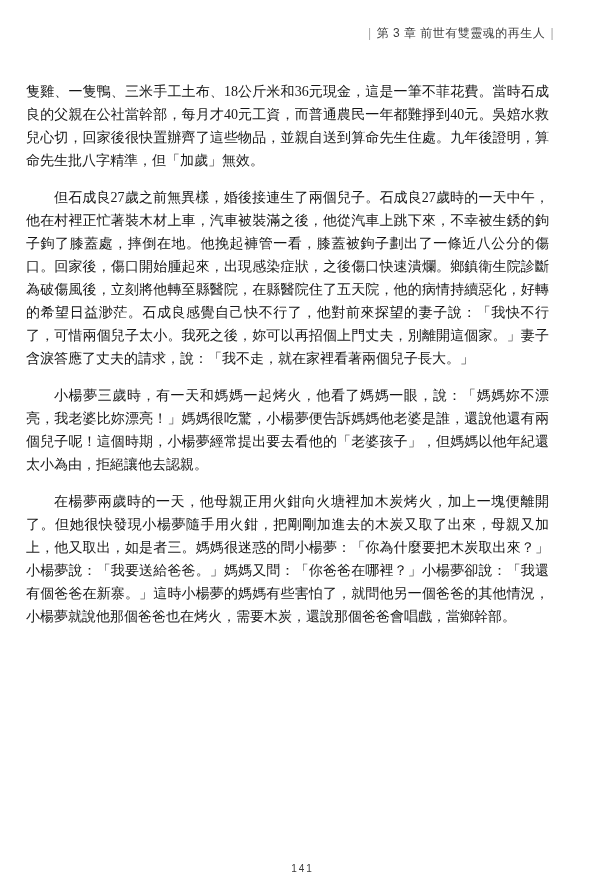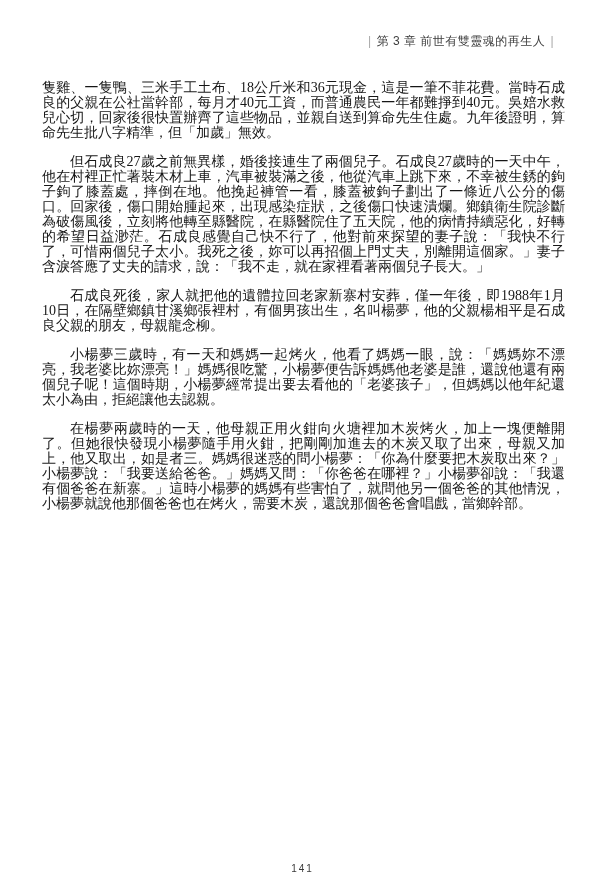--- a/index.html
+++ b/index.html
@@ -14,43 +14,43 @@
     overflow: hidden;
     font-family: "Liberation Serif", "DejaVu Serif", serif;
   }
   .book-page {
     position: absolute;
     inset: 0;
     background: #ffffff;
   }
   .running-header {
     position: absolute;
-    top: 33px;
+    top: 25px;
     left: 0;
     right: 46px;
     text-align: right;
     font-family: "Liberation Sans", "DejaVu Sans", sans-serif;
     font-size: 12px;
     color: #3d3d3d;
     letter-spacing: 0.5px;
     white-space: nowrap;
   }
   .running-header .bar {
     color: #a8a8a8;
     margin: 0 5px;
     font-weight: 300;
   }
   .page-body {
     position: absolute;
     top: 80px;
-    left: 42px;
+    left: 26px;
     width: 523px;
     color: #161616;
     font-size: 14px;
-    line-height: 15px;
+    line-height: 23px;
     text-align: justify;
     text-justify: inter-character;
   }
   .page-body p {
     margin: 0 0 14px 0;
     text-indent: 2em;
   }
   .page-body p.no-indent {
     text-indent: 0;
   }
@@ -72,21 +72,20 @@
 
 <div class="book-page">
 
   <div class="running-header">
     <span class="bar">|</span><span>第 3 章 前世有雙靈魂的再生人</span><span class="bar">|</span>
   </div>
 
   <div class="page-body">
     <p class="no-indent">隻雞、一隻鴨、三米手工土布、18公斤米和36元現金，這是一筆不菲花費。當時石成良的父親在公社當幹部，每月才40元工資，而普通農民一年都難掙到40元。吳婄水救兒心切，回家後很快置辦齊了這些物品，並親自送到算命先生住處。九年後證明，算命先生批八字精準，但「加歲」無效。</p>
     <p>但石成良27歲之前無異樣，婚後接連生了兩個兒子。石成良27歲時的一天中午，他在村裡正忙著裝木材上車，汽車被裝滿之後，他從汽車上跳下來，不幸被生銹的鉤子鉤了膝蓋處，摔倒在地。他挽起褲管一看，膝蓋被鉤子劃出了一條近八公分的傷口。回家後，傷口開始腫起來，出現感染症狀，之後傷口快速潰爛。鄉鎮衛生院診斷為破傷風後，立刻將他轉至縣醫院，在縣醫院住了五天院，他的病情持續惡化，好轉的希望日益渺茫。石成良感覺自己快不行了，他對前來探望的妻子說：「我快不行了，可惜兩個兒子太小。我死之後，妳可以再招個上門丈夫，別離開這個家。」妻子含淚答應了丈夫的請求，說：「我不走，就在家裡看著兩個兒子長大。」</p>
-    <p>石成良死後，家人就把他的遺體拉回老家新寨村安葬，僅一年後，即1988年1月10日，在隔壁鄉鎮甘溪鄉張裡村，有個男孩出生，名叫楊夢，他的父親楊相平是石成良父親的朋友，母親龍念柳。</p>
     <p>小楊夢三歲時，有一天和媽媽一起烤火，他看了媽媽一眼，說：「媽媽妳不漂亮，我老婆比妳漂亮！」媽媽很吃驚，小楊夢便告訴媽媽他老婆是誰，還說他還有兩個兒子呢！這個時期，小楊夢經常提出要去看他的「老婆孩子」，但媽媽以他年紀還太小為由，拒絕讓他去認親。</p>
     <p>在楊夢兩歲時的一天，他母親正用火鉗向火塘裡加木炭烤火，加上一塊便離開了。但她很快發現小楊夢隨手用火鉗，把剛剛加進去的木炭又取了出來，母親又加上，他又取出，如是者三。媽媽很迷惑的問小楊夢：「你為什麼要把木炭取出來？」小楊夢說：「我要送給爸爸。」媽媽又問：「你爸爸在哪裡？」小楊夢卻說：「我還有個爸爸在新寨。」這時小楊夢的媽媽有些害怕了，就問他另一個爸爸的其他情況，小楊夢就說他那個爸爸也在烤火，需要木炭，還說那個爸爸會唱戲，當鄉幹部。</p>
   </div>
 
   <div class="page-footer">
     <span>141</span>
   </div>
 
 </div>
 

